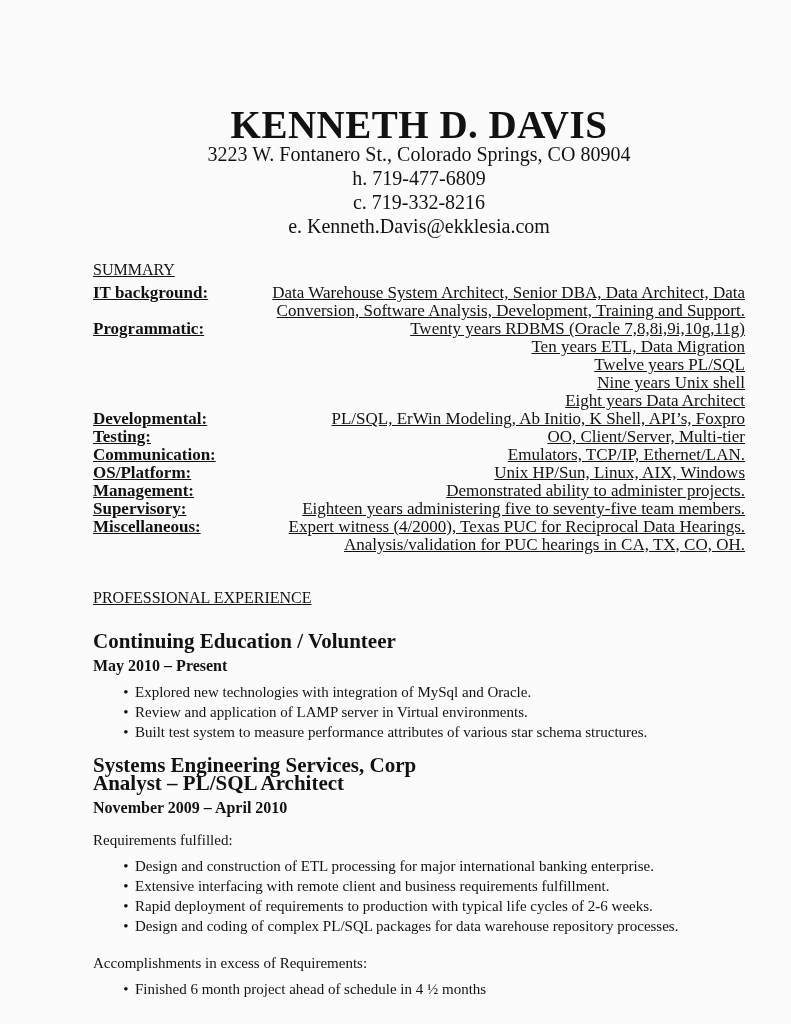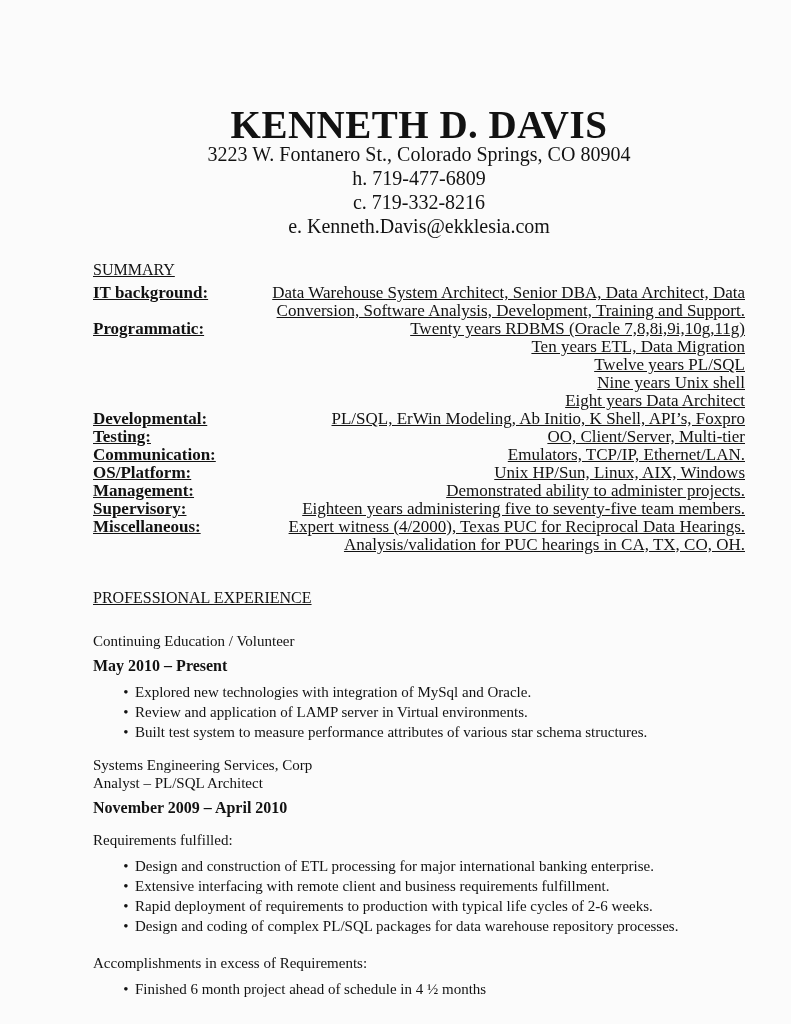--- a/index.html
+++ b/index.html
@@ -42,22 +42,22 @@
   .summary-label {
     width: 140px;
     flex-shrink: 0;
     font-weight: bold;
   }
   .summary-value { flex: 1; text-align: right; }
   .experience-heading { margin-top: 34px; }
   .job-block-1 { margin-top: 24px; }
   .job-block-2 { margin-top: 14px; }
   .org-line {
-    font-size: 15px;
-    font-weight: normal;
+    font-size: 21px;
+    font-weight: bold;
     line-height: 18px;
   }
   .job-dates {
     margin-top: 7px;
     font-size: 16px;
     font-weight: bold;
     line-height: 18px;
   }
   .section-intro {
     margin-top: 14px;

